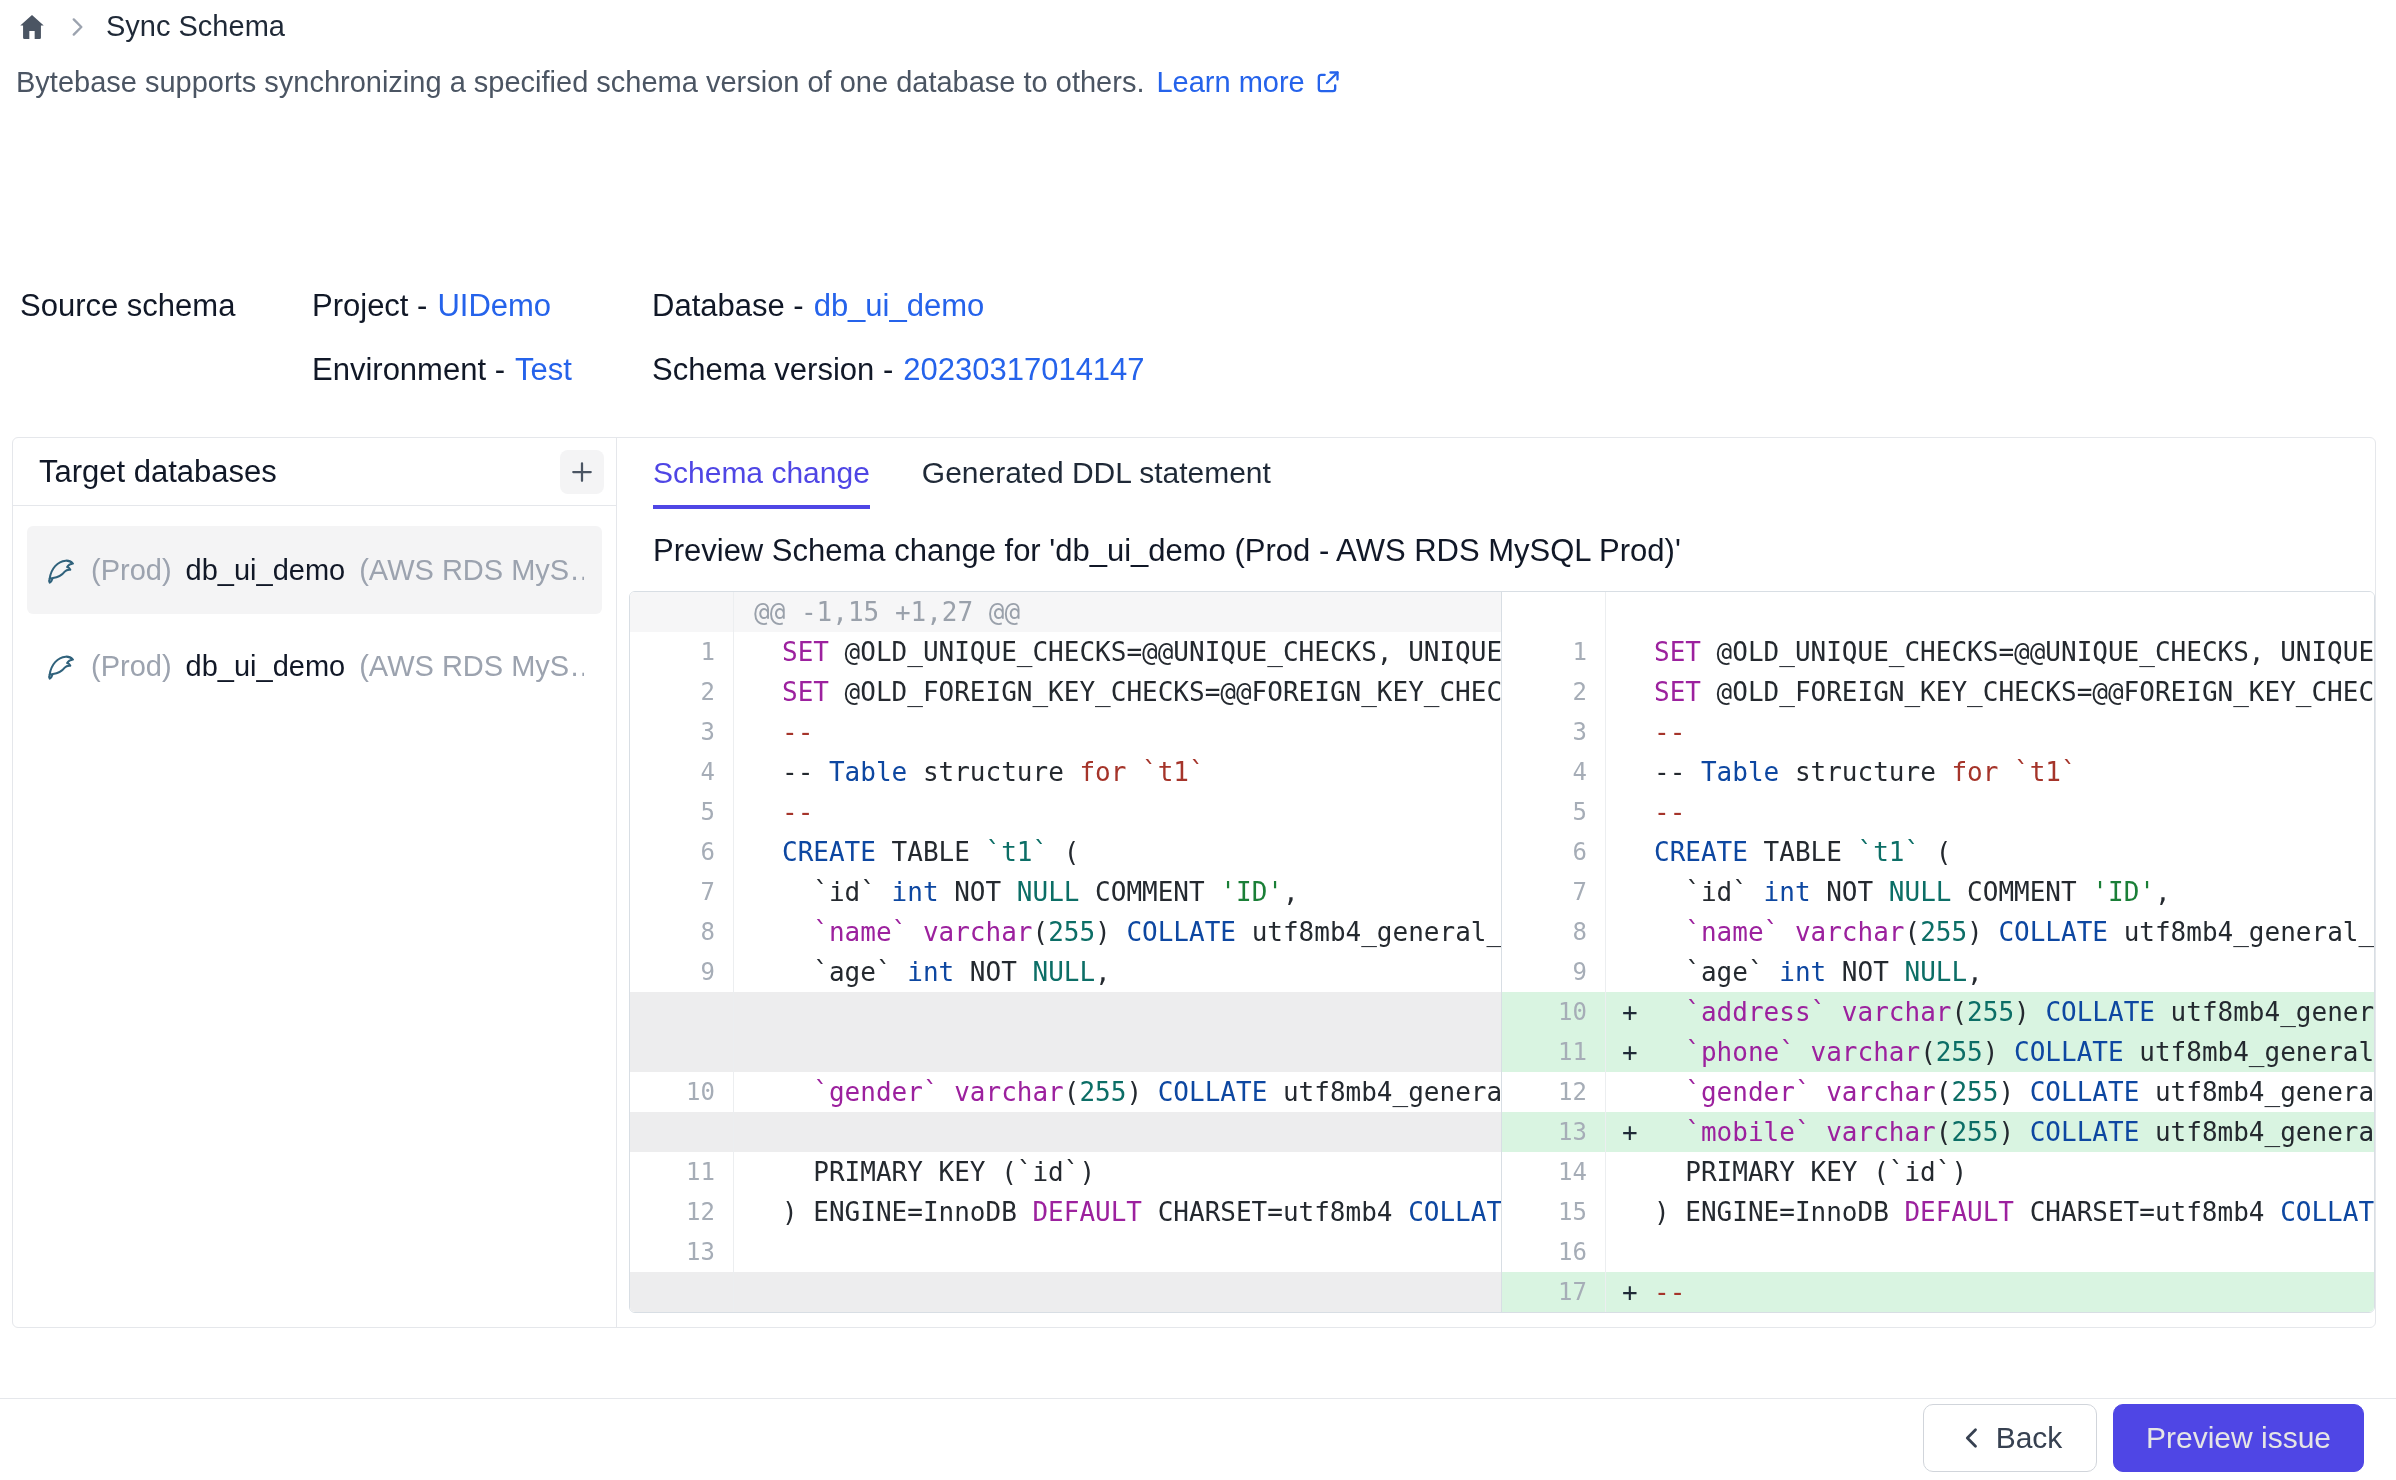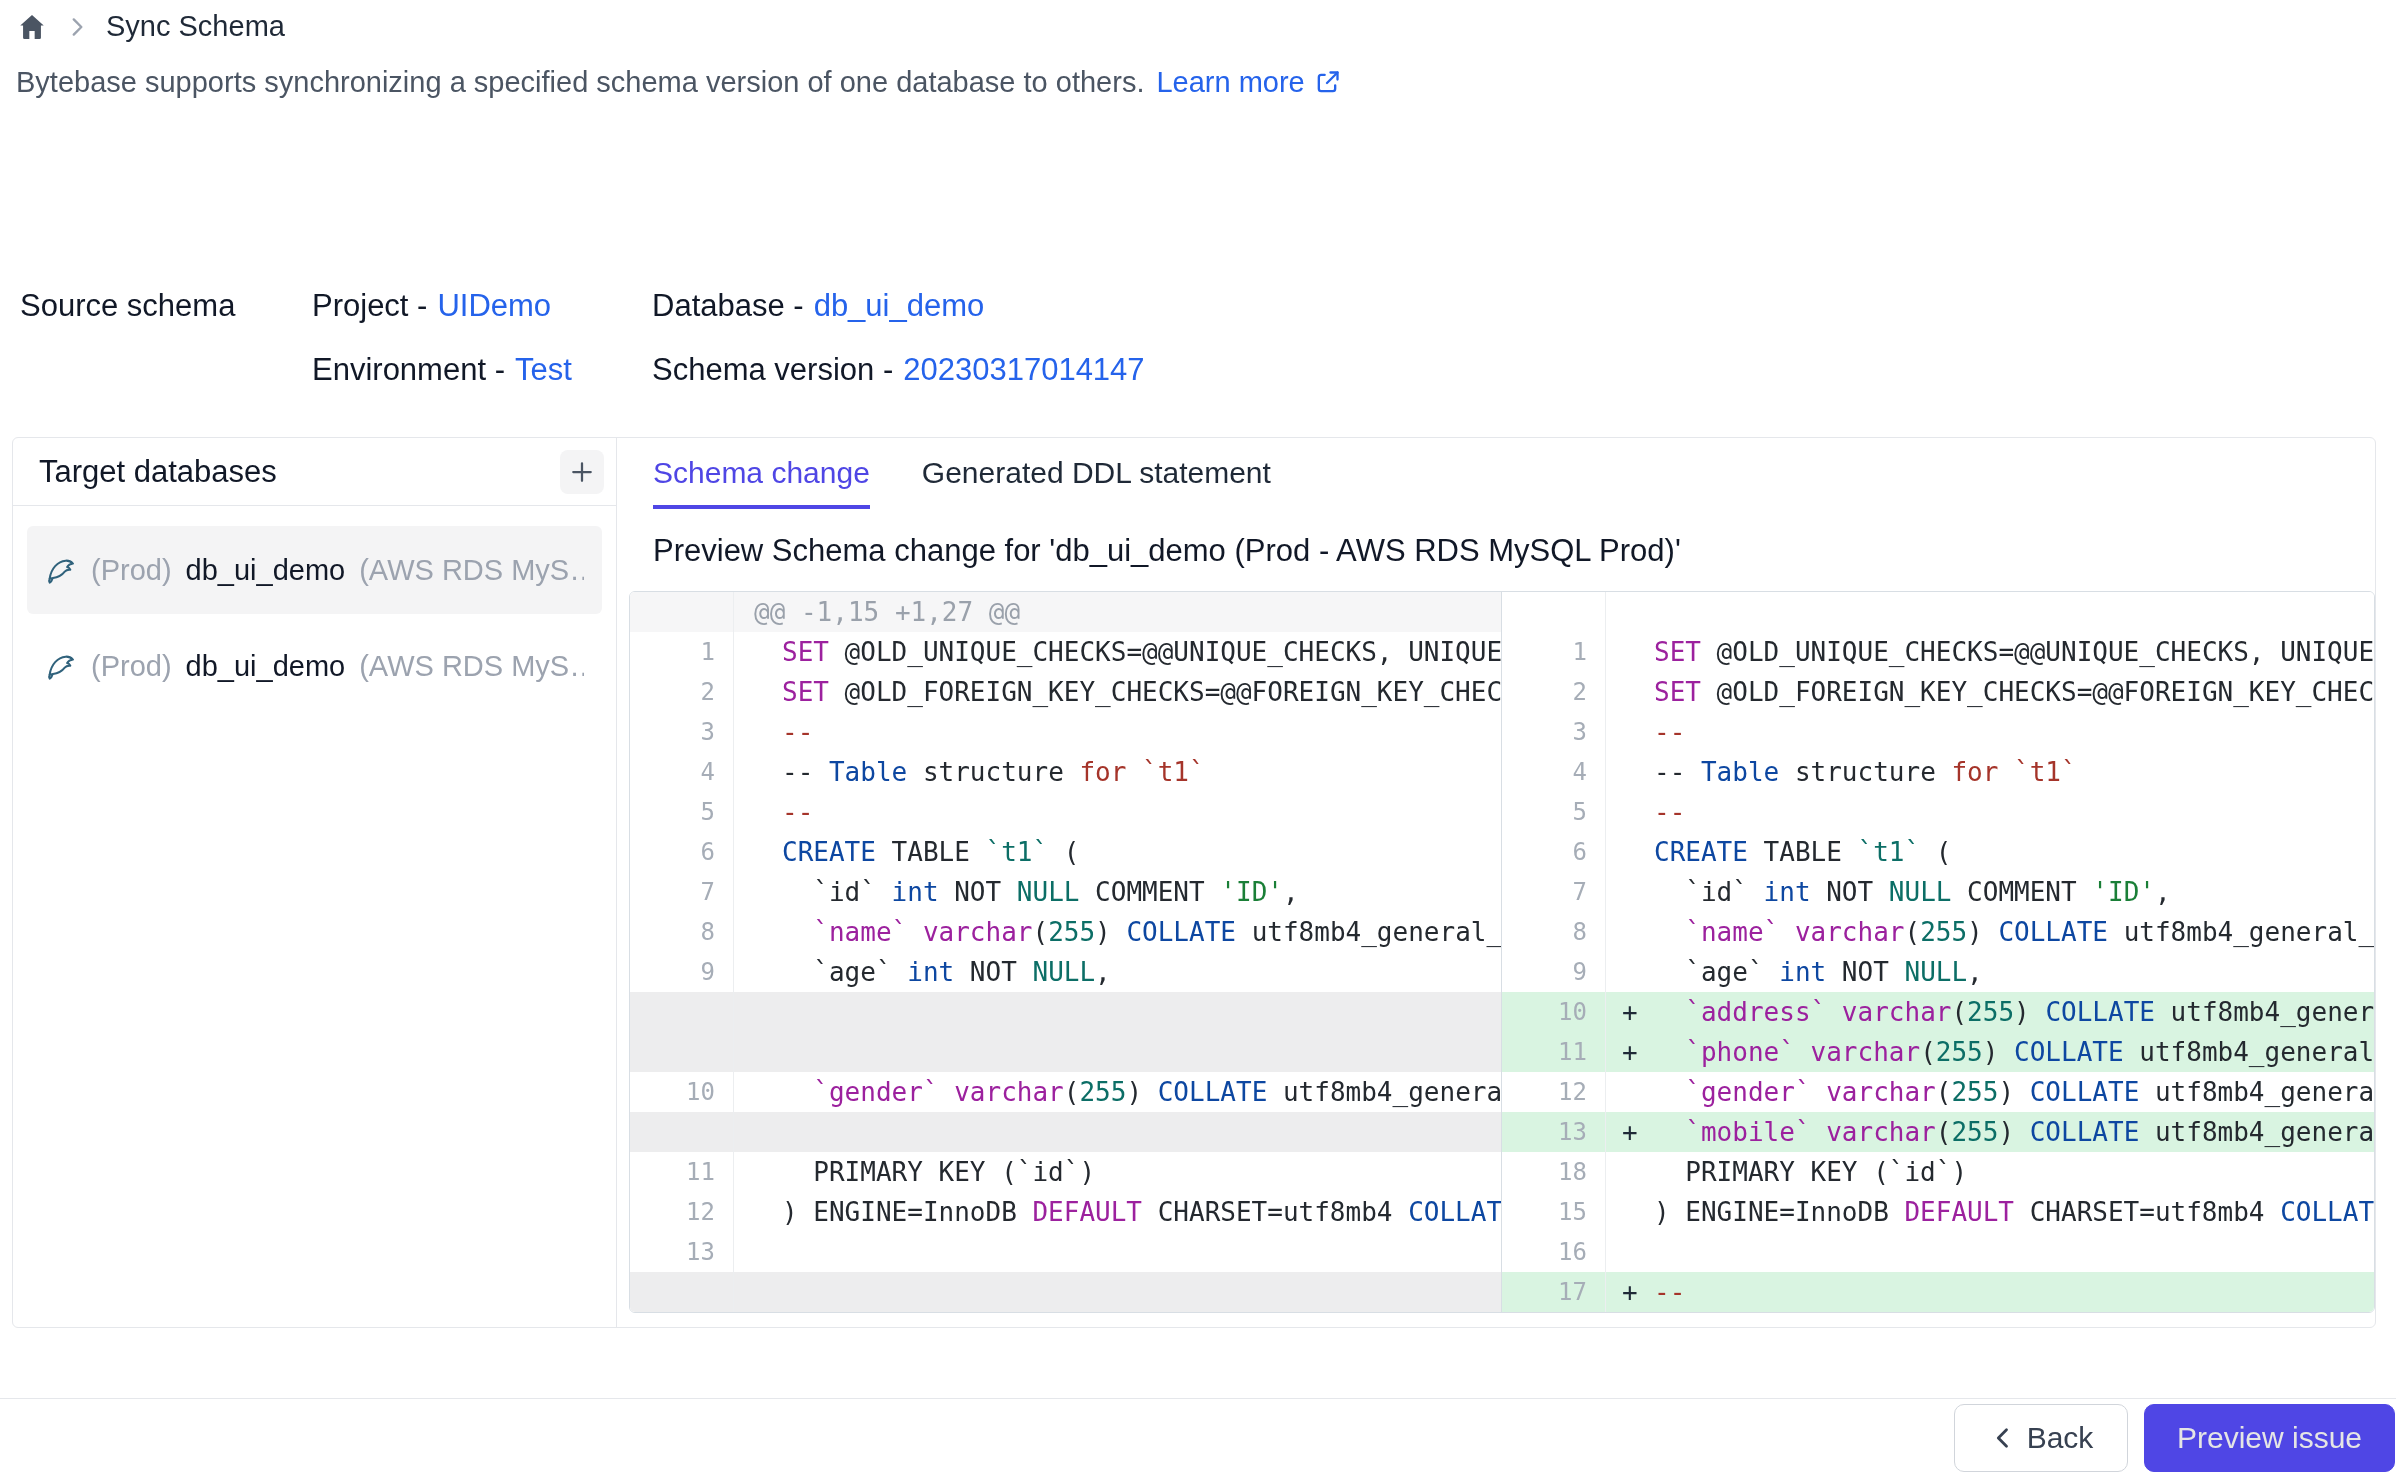--- a/index.html
+++ b/index.html
@@ -78,21 +78,21 @@
   .drow.hunk .codeln { padding-left:20px; }
   .drow.fill .gut, .drow.fill .codeln { background:var(--filler-bg); }
   .drow.add .gut, .drow.add .codeln { background:var(--added-bg); }
   .sign { position:absolute; left:16px; color:#1f2937; }
   .sd { color:var(--c-d); } .sk { color:var(--c-k); } .sp { color:var(--c-p); }
   .st { color:var(--c-t); } .sr { color:var(--c-r); } .ss { color:var(--c-s); }
   .sg { color:var(--c-g); }
 
   
   .footer-divider { position:absolute; top:1398px; left:0; right:0; height:1px; background:#e5e7eb; }
-  .footer-actions { position:absolute; top:1404px; right:1px; display:flex; gap:16px; }
+  .footer-actions { position:absolute; top:1404px; right:32px; display:flex; gap:16px; }
   .btn { height:68px; border-radius:10px; font-size:30px; display:flex; align-items:center; justify-content:center;
     cursor:pointer; font-family:"Liberation Sans", sans-serif; }
   .btn-back { width:174px; background:#fff; border:1px solid #d1d5db; color:#374151; gap:10px; }
   .btn-primary { width:251px; background:var(--accent); border:1px solid var(--accent); color:#e5e5e5; font-weight:400; }
 </style>
 </head>
 <body>
 
 <div class="page">
 
@@ -311,21 +311,21 @@
             </div>
             <div class="drow n">
               <span class="gut">12</span>
               <div class="codeln"><span class="sd">  </span><span class="sp">`gender`</span><span class="sd"> </span><span class="sp">varchar</span><span class="sd">(</span><span class="st">255</span><span class="sd">) </span><span class="sk">COLLATE</span><span class="sd"> utf8mb4_general_ci </span></div>
             </div>
             <div class="drow add">
               <span class="gut">13</span>
               <div class="codeln"><span class="sign">+</span><span class="sd">  </span><span class="sp">`mobile`</span><span class="sd"> </span><span class="sp">varchar</span><span class="sd">(</span><span class="st">255</span><span class="sd">) </span><span class="sk">COLLATE</span><span class="sd"> utf8mb4_general_ci </span></div>
             </div>
             <div class="drow n">
-              <span class="gut">18</span>
+              <span class="gut">14</span>
               <div class="codeln"><span class="sd">  PRIMARY KEY (`id`)</span></div>
             </div>
             <div class="drow n">
               <span class="gut">15</span>
               <div class="codeln"><span class="sd">) ENGINE=InnoDB </span><span class="sp">DEFAULT</span><span class="sd"> CHARSET=utf8mb4 </span><span class="sk">COLLATE</span></div>
             </div>
             <div class="drow n">
               <span class="gut">16</span>
               <div class="codeln"></div>
             </div>

